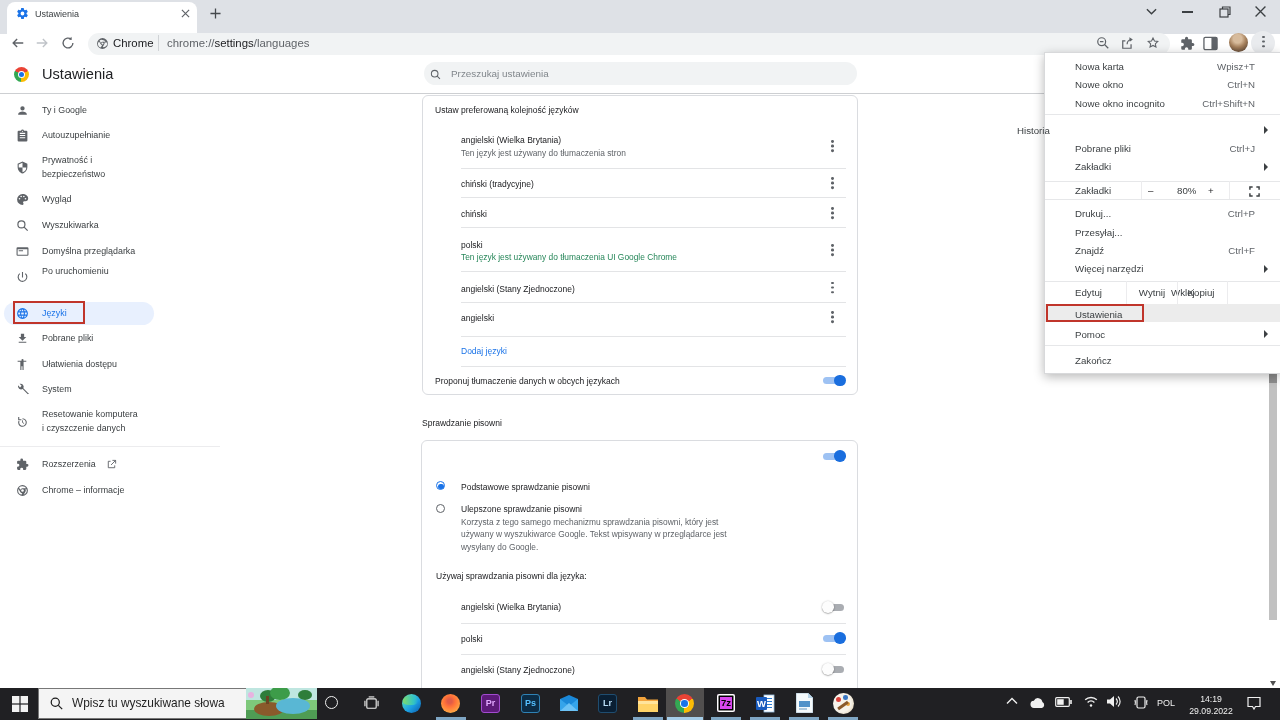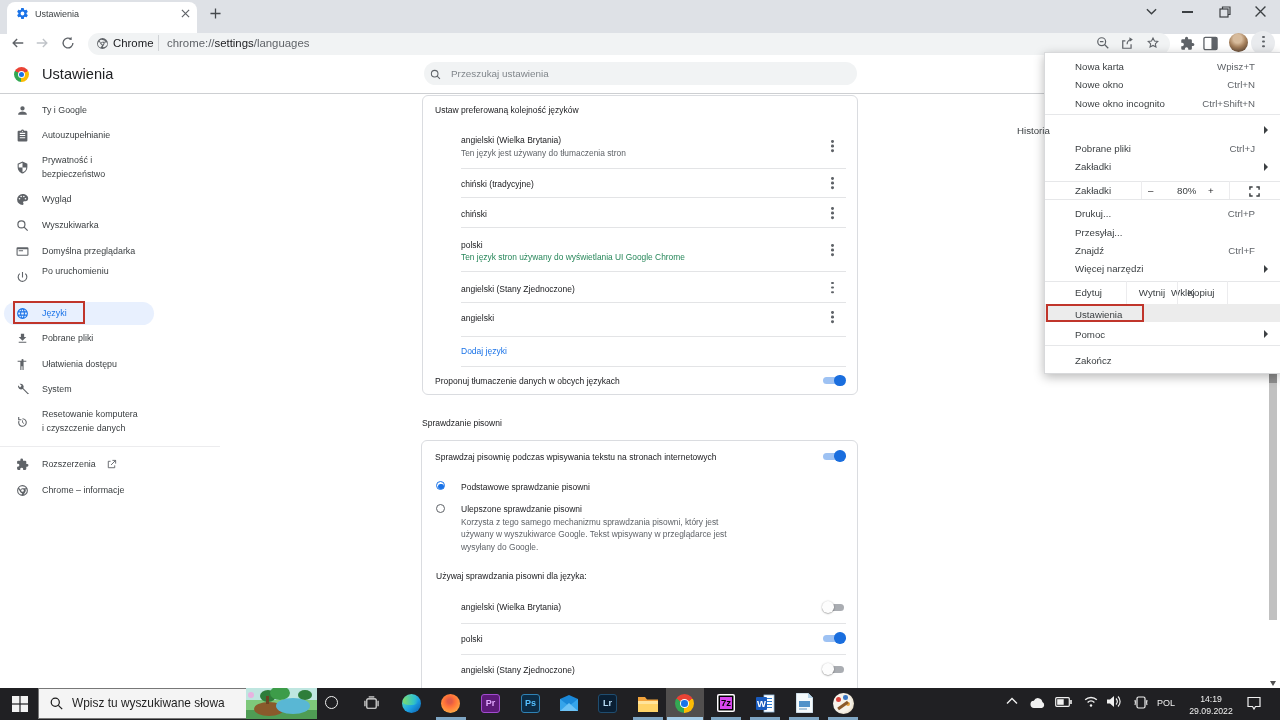--- a/index.html
+++ b/index.html
@@ -171,36 +171,35 @@
 <div class="sub" style="left:461px;top:147px">Ten język jest używany do tłumaczenia stron</div>
 <div class="dots" style="left:831px;top:140px"></div>
 <div class="sep" style="left:461px;top:167.7px;width:385px"></div>
 <div class="row" style="left:461px;top:177px">chiński (tradycyjne)</div>
 <div class="dots" style="left:831px;top:177px"></div>
 <div class="sep" style="left:461px;top:197.2px;width:385px"></div>
 <div class="row" style="left:461px;top:207px">chiński</div>
 <div class="dots" style="left:831px;top:207px"></div>
 <div class="sep" style="left:461px;top:226.8px;width:385px"></div>
 <div class="row" style="left:461px;top:237.5px">polski</div>
-<div class="sub" style="left:461px;top:250.5px;color:#27875a">Ten język stron używany do wyświetlania UI Google Chrome</div>
+<div class="sub" style="left:461px;top:250.5px;color:#27875a">Ten język jest używany do tłumaczenia UI Google Chrome</div>
 <div class="dots" style="left:831px;top:244px"></div>
 <div class="sep" style="left:461px;top:271px;width:385px"></div>
 <div class="row" style="left:461px;top:281.5px">angielski (Stany Zjednoczone)</div>
 <div class="dots" style="left:831px;top:281.5px"></div>
 <div class="sep" style="left:461px;top:301.5px;width:385px"></div>
 <div class="row" style="left:461px;top:311px">angielski</div>
 <div class="dots" style="left:831px;top:311px"></div>
 <div class="sep" style="left:461px;top:335.8px;width:385px"></div>
 <div class="row" style="left:461px;top:343.5px;color:#1a73e8">Dodaj języki</div>
 <div class="sep" style="left:461px;top:365.5px;width:385px"></div>
 <div class="row" style="left:435px;top:374px">Proponuj tłumaczenie danych w obcych językach</div>
 <div class="tgl-on" style="left:823px;top:377.2px"></div>
 <div class="row" style="left:422px;top:416px">Sprawdzanie pisowni</div>
 <div class="a" style="left:421px;top:440px;width:437px;height:260px;border:1px solid #dadce0;border-radius:6px;box-sizing:border-box"></div>
-<div class="row" style="left:435px;top:449.5px">Sprawdzaj pisownię podczas wpisywania tekstu na stronach internetowych</div>
 <div class="tgl-on" style="left:823px;top:452.5px"></div>
 <div class="a" style="left:435.5px;top:481.1px;width:7.4px;height:7.4px;border-radius:50%;border:1.8px solid #1a73e8"></div>
 <div class="a" style="left:438.4px;top:484px;width:5.2px;height:5.2px;border-radius:50%;background:#1a73e8"></div>
 <div class="row" style="left:461px;top:480px">Podstawowe sprawdzanie pisowni</div>
 <div class="a" style="left:435.5px;top:504px;width:7.4px;height:7.4px;border-radius:50%;border:1.8px solid #5f6368"></div>
 <div class="row" style="left:461px;top:502px">Ulepszone sprawdzanie pisowni</div>
 <div class="sub" style="left:461px;top:516px;line-height:12.3px">Korzysta z tego samego mechanizmu sprawdzania pisowni, który jest<br>używany w wyszukiwarce Google. Tekst wpisywany w przeglądarce jest<br>wysyłany do Google.</div>
 <div class="row" style="left:436px;top:569px">Używaj sprawdzania pisowni dla języka:</div>
 <div class="row" style="left:461px;top:600px">angielski (Wielka Brytania)</div>
 <div class="tgl-off" style="left:823px;top:603.5px"></div>

